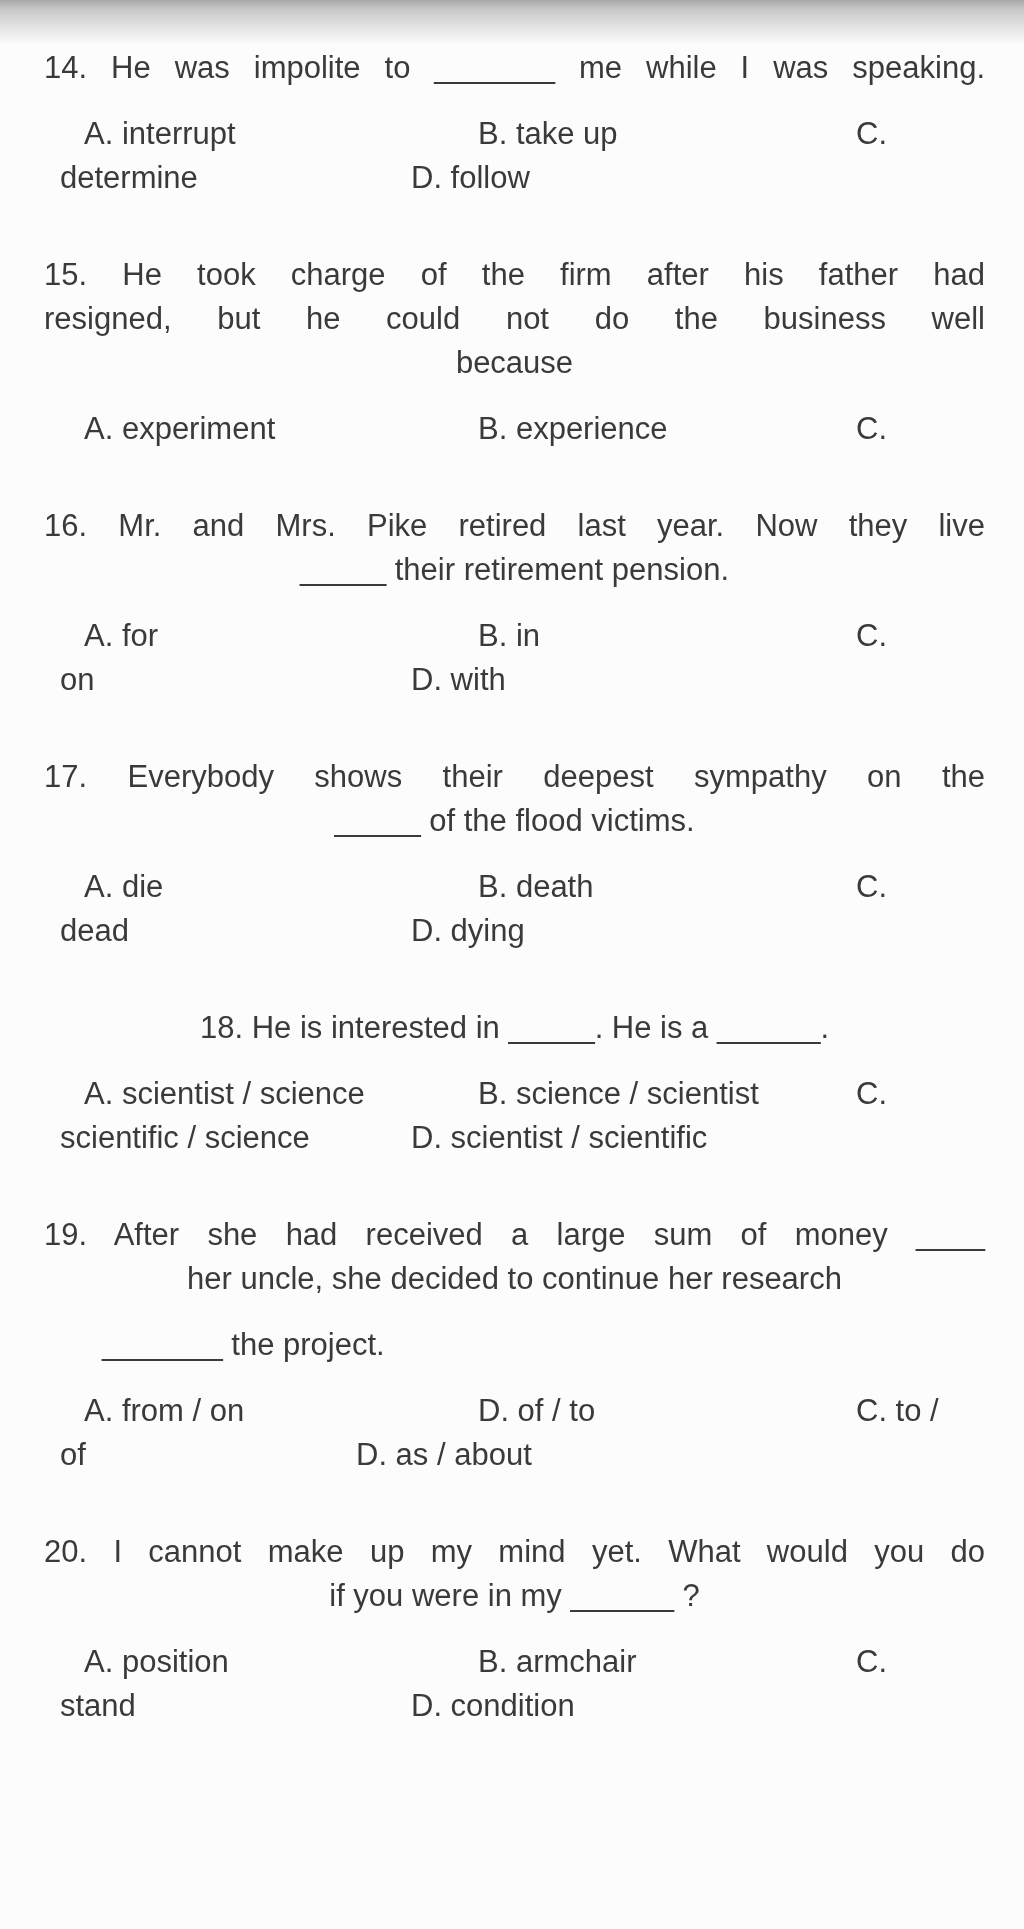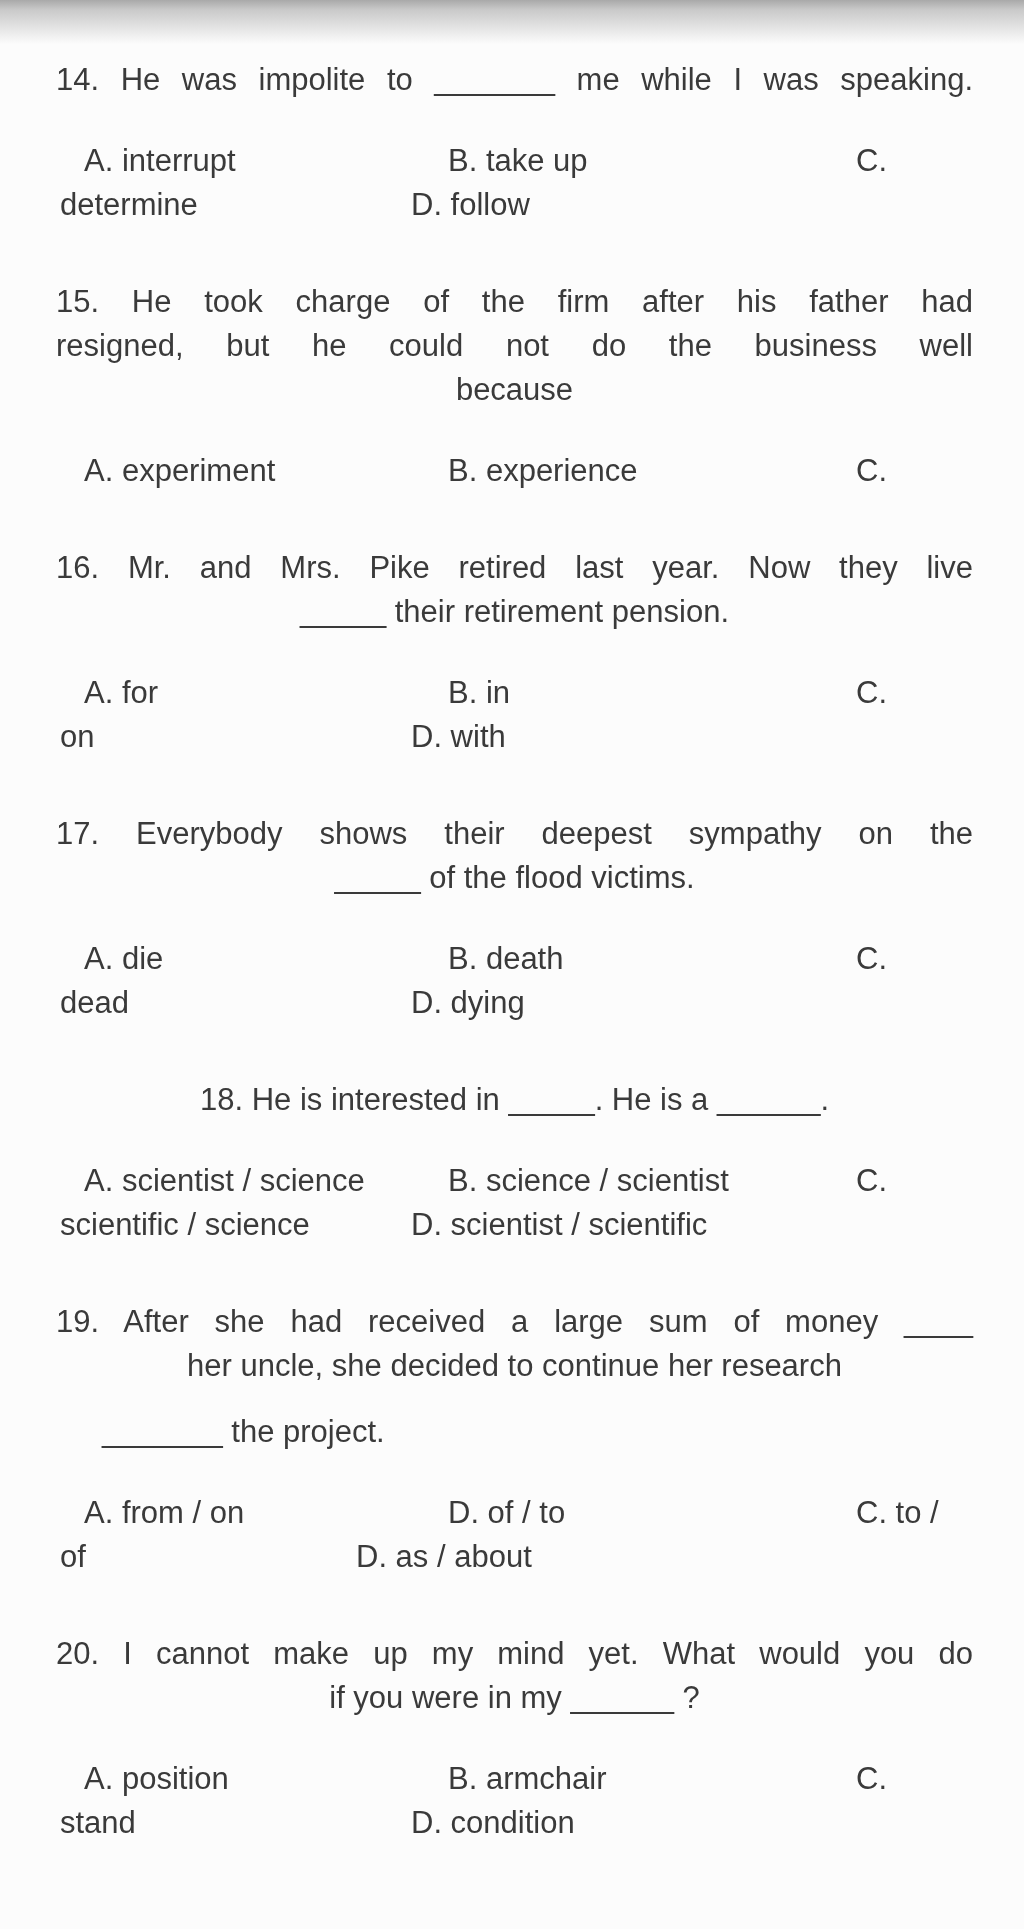--- a/index.html
+++ b/index.html
@@ -24,40 +24,40 @@
     pointer-events: none;
   }
   .content {
     position: relative;
     padding: 46px 39px 0 44px;
     font-size: 31px;
     line-height: 44px;
   }
   .qblock { margin: 0; }
   .qblock + .qblock { margin-top: 53px; }
-  .q-para { margin: 12px; }
+  .q-para { margin: 0; }
   .q-line { display: block; text-align: center; }
   .q-line.just {
     text-align: justify;
     text-align-last: justify;
   }
   .q-sub { margin: 22px 0 0 68px; }
   .q-sub.sub19 { margin-left: 58px; }
-  .opts { margin-top: 37px; }
+  .opts { margin-top: 22px; }
   .opt-row {
     position: relative;
     height: 44px;
   }
   .opt-row span {
     position: absolute;
     top: 0;
     white-space: nowrap;
   }
   .col-a    { left: 40px; }
-  .col-b    { left: 404px; }
+  .col-b    { left: 434px; }
   .col-c    { left: 812px; }
   .col-wrap { left: 16px; }
   .col-d    { left: 367px; }
   .col-d19  { left: 312px; }
 </style>
 </head>
 <body>
 
 <div class="top-fade"></div>
 

